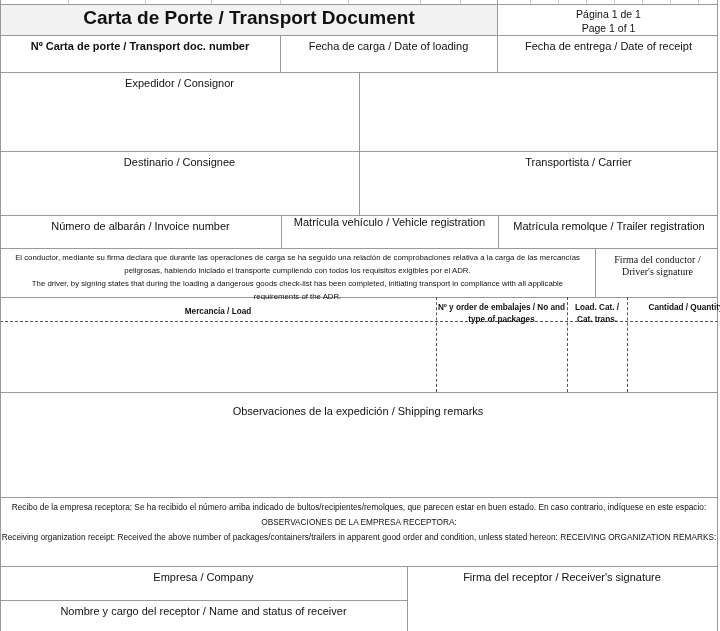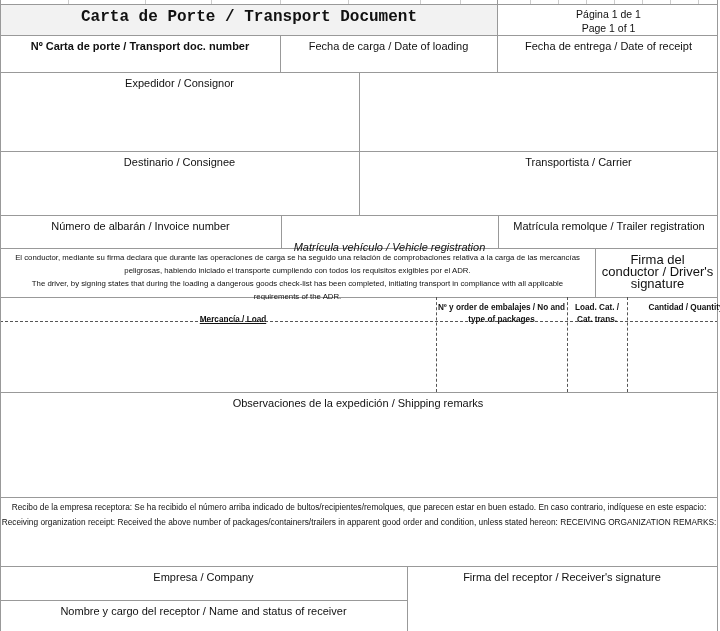--- a/index.html
+++ b/index.html
@@ -7,21 +7,21 @@
     position:relative; width:720px; height:631px; background:#ffffff;
     font-family:"Liberation Sans", sans-serif; color:#111111; overflow:hidden;
   }
   .hline{position:absolute;height:1px;background:#999999;}
   .vline{position:absolute;width:1px;background:#999999;}
   .dhline{position:absolute;height:0;border-top:1px dashed #555555;}
   .dvline{position:absolute;width:0;border-left:1px dashed #555555;}
   .tick{position:absolute;top:0;width:1px;height:4px;background:#cccccc;}
   .cell{position:absolute;text-align:center;font-size:11px;line-height:13px;}
   .titlebg{position:absolute;background:#f2f2f2;}
-  .title{font-weight:bold;font-size:16px;font-family:Liberation Mono, monospace;}
+  .title{font-weight:bold;font-size:19px;}
   .small{font-size:7.8px;line-height:13px;}
   .receipt-line{font-size:8.3px;line-height:15px;}
   .th{font-weight:bold;font-size:8.2px;line-height:12px;}
   .nowrap{white-space:nowrap;}
 </style>
 </head>
 <body>
 
 <div id="doc">
 
@@ -93,56 +93,57 @@
   <div class="cell" style="left:0;top:151px;width:359px;height:64px;padding-top:5px;">
     <span>Destinario / Consignee</span>
   </div>
   <div class="cell" style="left:359px;top:151px;width:361px;height:64px;padding-top:5px;padding-left:39px;">
     <span>Transportista / Carrier</span>
   </div>
 
   <div class="cell" style="left:0;top:215px;width:281px;height:33px;padding-top:5px;">
     <span>Número de albarán / Invoice number</span>
   </div>
-  <div class="cell" style="left:281px;top:232px;width:217px;height:33px;padding-top:9px;font-style:italic;">
+  <div class="cell" style="left:281px;top:215px;width:217px;height:33px;padding-top:1px;">
     <span>Matrícula vehículo / Vehicle registration</span>
   </div>
   <div class="cell" style="left:498px;top:215px;width:222px;height:33px;padding-top:5px;">
     <span>Matrícula remolque / Trailer registration</span>
   </div>
 
   <div class="cell small" style="left:1px;top:248px;width:593px;height:49px;padding-top:3px;overflow:hidden;">
     <div class="nowrap">El conductor, mediante su firma declara que durante las operaciones de carga se ha seguido una relación de comprobaciones relativa a la carga de las mercancías</div>
     <div class="nowrap">peligrosas, habiendo iniciado el transporte cumpliendo con todos los requisitos exigibles por el ADR.</div>
     <div class="nowrap">The driver, by signing states that during the loading a dangerous goods check-list has been completed, initiating transport in compliance with all applicable</div>
     <div class="nowrap">requirements of the ADR.</div>
   </div>
-  <div class="cell" style="left:595px;top:248px;width:125px;height:49px;padding:6px 6px 0;font-size:13px;line-height:12px;box-sizing:border-box;">
+  <div class="cell" style="left:595px;top:248px;width:125px;height:49px;padding:6px 6px 0;font-size:10px;line-height:12px;box-sizing:border-box;font-family:Liberation Serif, serif;">
     <span>Firma del conductor / Driver's signature</span>
   </div>
 
-  <div class="cell th" style="left:15px;top:297px;width:436px;padding-top:17px;text-decoration:underline;">Mercancía / Load</div>
+  <div class="cell th" style="left:0;top:297px;width:436px;padding-top:9px;">Mercancía / Load</div>
   <div class="cell th" style="left:436px;top:297px;width:131px;padding-top:5px;">
     <div>Nº y order de embalajes / No and</div>
     <div>type of packages</div>
   </div>
   <div class="cell th" style="left:567px;top:297px;width:60px;padding-top:5px;">
     <div>Load. Cat. /</div>
     <div>Cat. trans.</div>
   </div>
   <div class="cell th" style="left:641px;top:297px;width:90px;padding-top:5px;">Cantidad / Quantity</div>
 
   <div style="position:absolute;left:0;top:322px;width:718px;height:70px;"></div>
 
-  <div class="cell" style="left:0;top:392px;width:716px;height:105px;padding-top:5px;">
+  <div class="cell" style="left:0;top:392px;width:716px;height:105px;padding-top:13px;">
     <span>Observaciones de la expedición / Shipping remarks</span>
   </div>
 
   <div class="cell" style="left:0;top:497px;width:718px;height:69px;padding-top:3px;">
     <div class="receipt-line nowrap">Recibo de la empresa receptora: Se ha recibido el número arriba indicado de bultos/recipientes/remolques, que parecen estar en buen estado. En caso contrario, indíquese en este espacio:</div>
+    <div class="receipt-line">OBSERVACIONES DE LA EMPRESA RECEPTORA:</div>
     <div class="receipt-line nowrap">Receiving organization receipt: Received the above number of packages/containers/trailers in apparent good order and condition, unless stated hereon: RECEIVING ORGANIZATION REMARKS:</div>
   </div>
 
   <div class="cell" style="left:0;top:566px;width:407px;height:34px;padding-top:5px;">
     <span>Empresa / Company</span>
   </div>
   <div class="cell" style="left:0;top:600px;width:407px;height:31px;padding-top:5px;">
     <span>Nombre y cargo del receptor / Name and status of receiver</span>
   </div>
   <div class="cell" style="left:407px;top:566px;width:310px;height:65px;padding-top:5px;">

